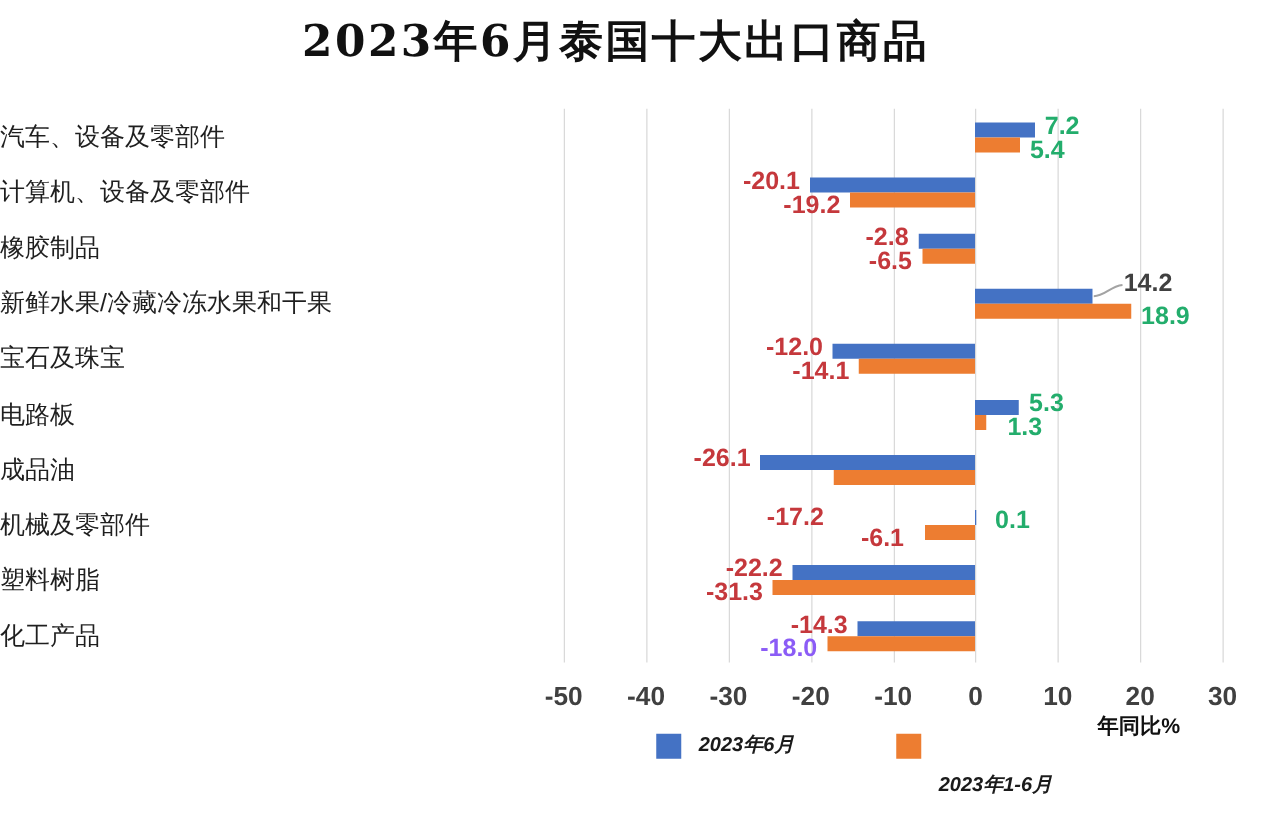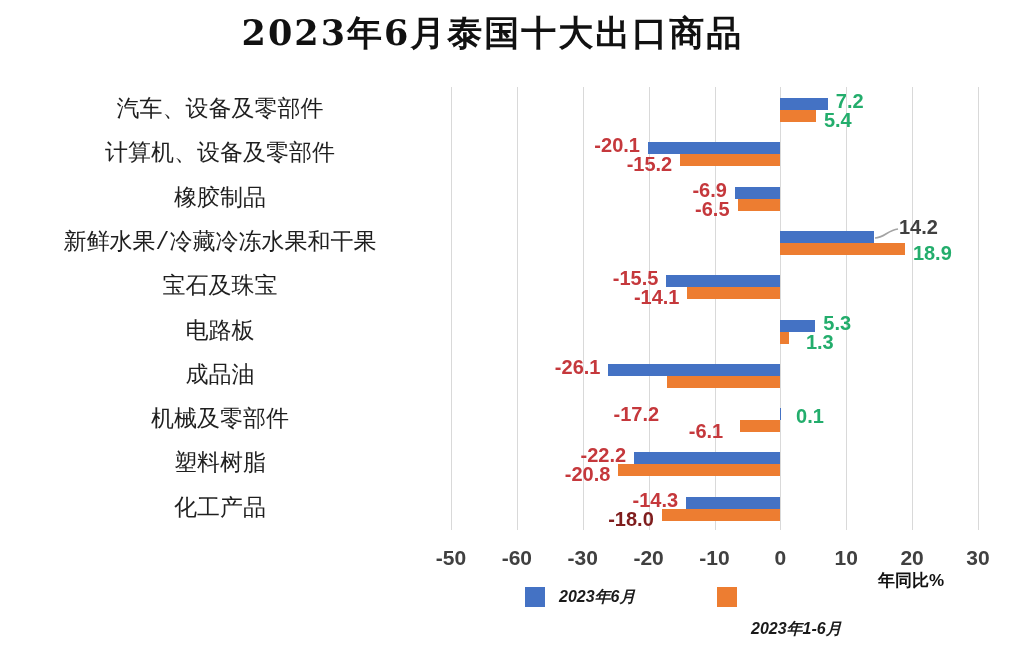--- a/index.html
+++ b/index.html
@@ -9,23 +9,23 @@
   }
   .title{
     position:absolute;top:10px;left:0;width:100%;margin:0;
     text-align:center;transform:translateX(-13px);
     font-family:"DejaVu Serif","Liberation Serif",serif;
     font-size:35px;font-weight:bold;color:#111;letter-spacing:2px;white-space:nowrap;
   }
   .gridline{position:absolute;width:1px;background:#d9d9d9;}
   .bar{position:absolute;height:12px;}
   .cat-label{
-    position:absolute;left:0;width:440px;text-align:center;
-    font-family:Liberation Mono, monospace;
-    font-size:23px;color:#1f1f1f;line-height:30px;white-space:nowrap;
+    position:absolute;left:0;width:440px;text-align:left;
+    font-family:Liberation Sans, sans-serif;
+    font-size:20px;color:#1f1f1f;line-height:30px;white-space:nowrap;
   }
   .val-label{
     position:absolute;font-size:20px;font-weight:bold;line-height:20px;white-space:nowrap;
     font-family:"Liberation Sans",sans-serif;
   }
   .tick-label{
     position:absolute;top:548px;width:60px;margin-left:-30px;text-align:center;
     font-size:21px;font-weight:bold;color:#404040;line-height:20px;
   }
   .legend-swatch{position:absolute;width:20px;height:20px;}
@@ -36,21 +36,21 @@
 </head>
 <body>
 
 <div class="canvas">
   <h1 class="title">2023年6月泰国十大出口商品</h1>
 
   <div id="plot-layer">
       <div class="gridline" style="left: 451px; top: 87px; height: 443px; background: rgb(217, 217, 217);"></div>
       <div class="tick-label" style="left: 451px;">-50</div>
       <div class="gridline" style="left: 516.875px; top: 87px; height: 443px; background: rgb(217, 217, 217);"></div>
-      <div class="tick-label" style="left: 516.875px;">-60</div>
+      <div class="tick-label" style="left: 516.875px;">-40</div>
       <div class="gridline" style="left: 582.75px; top: 87px; height: 443px; background: rgb(217, 217, 217);"></div>
       <div class="tick-label" style="left: 582.75px;">-30</div>
       <div class="gridline" style="left: 648.625px; top: 87px; height: 443px; background: rgb(217, 217, 217);"></div>
       <div class="tick-label" style="left: 648.625px;">-20</div>
       <div class="gridline" style="left: 714.5px; top: 87px; height: 443px; background: rgb(217, 217, 217);"></div>
       <div class="tick-label" style="left: 714.5px;">-10</div>
       <div class="gridline" style="left: 780.375px; top: 87px; height: 443px; background: rgb(217, 217, 217);"></div>
       <div class="tick-label" style="left: 780.375px;">0</div>
       <div class="gridline" style="left: 846.25px; top: 87px; height: 443px; background: rgb(217, 217, 217);"></div>
       <div class="tick-label" style="left: 846.25px;">10</div>
@@ -60,37 +60,37 @@
       <div class="tick-label" style="left: 978px;">30</div>
       <div class="cat-label" style="top: 95px;">汽车、设备及零部件</div>
       <div class="bar" style="top: 98px; height: 12px; width: 47.43px; left: 780.375px; background: rgb(68, 114, 196);"></div>
       <div class="val-label" style="top: 91px; color: rgb(35, 173, 108); left: 835.805px;">7.2</div>
       <div class="bar" style="top: 110px; height: 12px; width: 35.5725px; left: 780.375px; background: rgb(237, 125, 49);"></div>
       <div class="val-label" style="top: 110px; color: rgb(35, 173, 108); left: 823.947px;">5.4</div>
       <div class="cat-label" style="top: 139.3px;">计算机、设备及零部件</div>
       <div class="bar" style="top: 142.3px; height: 12px; width: 132.409px; left: 647.966px; background: rgb(68, 114, 196);"></div>
       <div class="val-label" style="top: 135.3px; color: rgb(197, 56, 60); left: 639.966px; transform: translateX(-100%);">-20.1</div>
       <div class="bar" style="top: 154.3px; height: 12px; width: 100.13px; left: 680.245px; background: rgb(237, 125, 49);"></div>
-      <div class="val-label" style="top: 154.3px; color: rgb(197, 56, 60); left: 672.245px; transform: translateX(-100%);">-15.2</div>
+      <div class="val-label" style="top: 154.3px; color: rgb(197, 56, 60); left: 672.245px; transform: translateX(-100%);">-19.2</div>
       <div class="cat-label" style="top: 183.6px;">橡胶制品</div>
       <div class="bar" style="top: 186.6px; height: 12px; width: 45.4537px; left: 734.921px; background: rgb(68, 114, 196);"></div>
-      <div class="val-label" style="top: 179.6px; color: rgb(197, 56, 60); left: 726.921px; transform: translateX(-100%);">-6.9</div>
+      <div class="val-label" style="top: 179.6px; color: rgb(197, 56, 60); left: 726.921px; transform: translateX(-100%);">-2.8</div>
       <div class="bar" style="top: 198.6px; height: 12px; width: 42.8188px; left: 737.556px; background: rgb(237, 125, 49);"></div>
       <div class="val-label" style="top: 198.6px; color: rgb(197, 56, 60); left: 729.556px; transform: translateX(-100%);">-6.5</div>
       <div class="cat-label" style="top: 227.9px;">新鲜水果/冷藏冷冻水果和干果</div>
       <div class="bar" style="top: 230.9px; height: 12px; width: 93.5425px; left: 780.375px; background: rgb(68, 114, 196);"></div>
       <div class="val-label" style="top: 216.9px; color: #404040; left: 898.918px;">14.2</div>
       <div class="leader" style="left: 873.918px; top: 225.9px;"><svg width="26" height="13" viewBox="0 0 26 13">
           <path d="M1,11 C10,11 14,3 24,2" fill="none" stroke="#a3a3a3" stroke-width="1.6"></path>
         </svg></div>
       <div class="bar" style="top: 242.9px; height: 12px; width: 124.504px; left: 780.375px; background: rgb(237, 125, 49);"></div>
       <div class="val-label" style="top: 242.9px; color: rgb(35, 173, 108); left: 912.879px;">18.9</div>
       <div class="cat-label" style="top: 272.2px;">宝石及珠宝</div>
       <div class="bar" style="top: 275.2px; height: 12px; width: 113.964px; left: 666.411px; background: rgb(68, 114, 196);"></div>
-      <div class="val-label" style="top: 268.2px; color: rgb(197, 56, 60); left: 658.411px; transform: translateX(-100%);">-15.5</div>
+      <div class="val-label" style="top: 268.2px; color: rgb(197, 56, 60); left: 658.411px; transform: translateX(-100%);">-12.0</div>
       <div class="bar" style="top: 287.2px; height: 12px; width: 92.8838px; left: 687.491px; background: rgb(237, 125, 49);"></div>
       <div class="val-label" style="top: 287.2px; color: rgb(197, 56, 60); left: 679.491px; transform: translateX(-100%);">-14.1</div>
       <div class="cat-label" style="top: 316.5px;">电路板</div>
       <div class="bar" style="top: 319.5px; height: 12px; width: 34.9138px; left: 780.375px; background: rgb(68, 114, 196);"></div>
       <div class="val-label" style="top: 312.5px; color: rgb(35, 173, 108); left: 823.289px;">5.3</div>
       <div class="bar" style="top: 331.5px; height: 12px; width: 8.56375px; left: 780.375px; background: rgb(237, 125, 49);"></div>
       <div class="val-label" style="top: 331.5px; color: rgb(35, 173, 108); left: 805.939px;">1.3</div>
       <div class="cat-label" style="top: 360.8px;">成品油</div>
       <div class="bar" style="top: 363.8px; height: 12px; width: 171.934px; left: 608.441px; background: rgb(68, 114, 196);"></div>
       <div class="val-label" style="top: 356.8px; color: rgb(197, 56, 60); left: 600.441px; transform: translateX(-100%);">-26.1</div>
@@ -98,26 +98,26 @@
       <div class="val-label" style="top: 375.8px; color: rgb(197, 56, 60); left: 659.07px; transform: translateX(-100%); margin-top: 28px;">-17.2</div>
       <div class="cat-label" style="top: 405.1px;">机械及零部件</div>
       <div class="bar" style="top: 408.1px; height: 12px; width: 0.8px; left: 780.375px; background: rgb(68, 114, 196);"></div>
       <div class="val-label" style="top: 406.1px; color: rgb(35, 173, 108); left: 796.034px;">0.1</div>
       <div class="bar" style="top: 420.1px; height: 12px; width: 40.1837px; left: 740.191px; background: rgb(237, 125, 49);"></div>
       <div class="val-label" style="top: 421.1px; color: rgb(197, 56, 60); left: 723.191px; transform: translateX(-100%);">-6.1</div>
       <div class="cat-label" style="top: 449.4px;">塑料树脂</div>
       <div class="bar" style="top: 452.4px; height: 12px; width: 146.243px; left: 634.132px; background: rgb(68, 114, 196);"></div>
       <div class="val-label" style="top: 445.4px; color: rgb(197, 56, 60); left: 626.132px; transform: translateX(-100%);">-22.2</div>
       <div class="bar" style="top: 464.4px; height: 12px; width: 162.053px; left: 618.322px; background: rgb(237, 125, 49);"></div>
-      <div class="val-label" style="top: 464.4px; color: rgb(197, 56, 60); left: 610.322px; transform: translateX(-100%);">-20.8</div>
+      <div class="val-label" style="top: 464.4px; color: rgb(197, 56, 60); left: 610.322px; transform: translateX(-100%);">-31.3</div>
       <div class="cat-label" style="top: 493.7px;">化工产品</div>
       <div class="bar" style="top: 496.7px; height: 12px; width: 94.2013px; left: 686.174px; background: rgb(68, 114, 196);"></div>
       <div class="val-label" style="top: 489.7px; color: rgb(197, 56, 60); left: 678.174px; transform: translateX(-100%);">-14.3</div>
       <div class="bar" style="top: 508.7px; height: 12px; width: 118.575px; left: 661.8px; background: rgb(237, 125, 49);"></div>
-      <div class="val-label" style="top: 508.7px; color: #7f1d1d; left: 653.8px; transform: translateX(-100%);">-18.0</div>
+      <div class="val-label" style="top: 508.7px; color: #8b5cf6; left: 653.8px; transform: translateX(-100%);">-18.0</div>
     </div>
 
   <div>
     <span class="legend-swatch" style="left: 525px; top: 587px; background: rgb(68, 114, 196);"></span>
     <span class="legend-label" style="left:559px;top:586px;">2023年6月</span>
     <span class="legend-swatch" style="left: 717px; top: 587px; background: rgb(237, 125, 49);"></span>
     <span class="legend-label" style="left:751px;top:618px;">2023年1-6月</span>
     <span class="axis-note" style="left:878px;top:570px;">年同比%</span>
   </div>
 </div>

